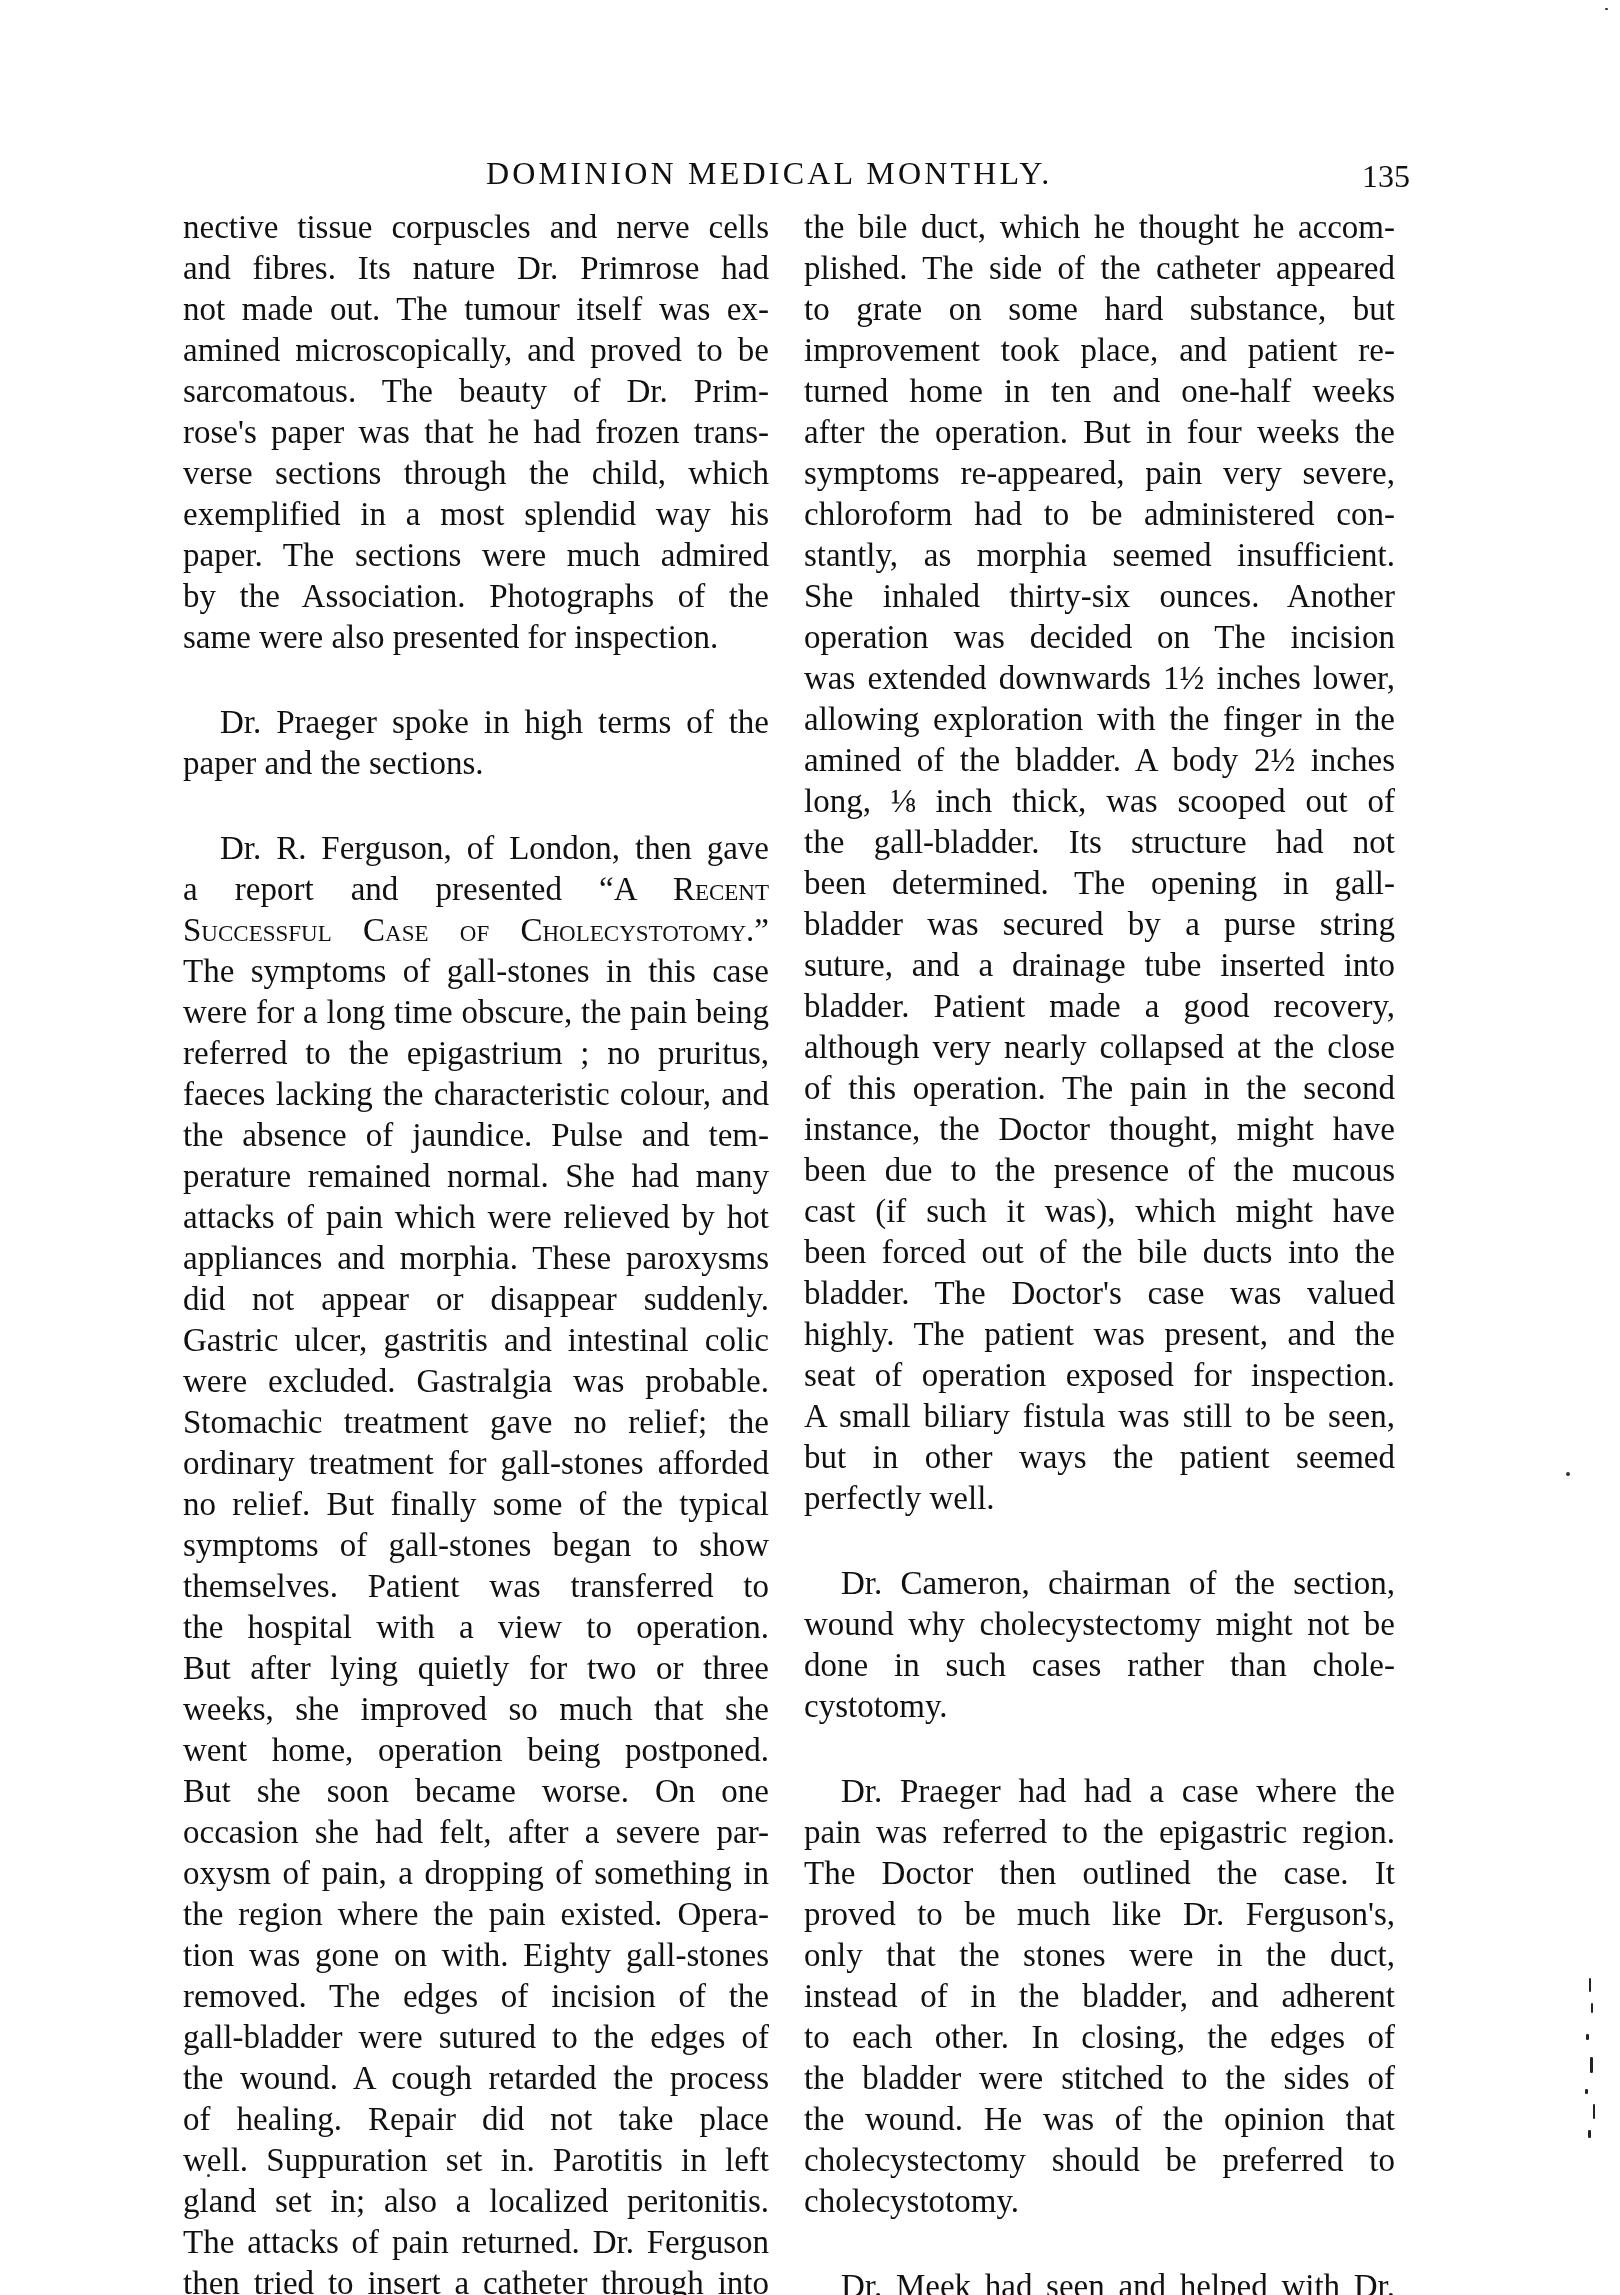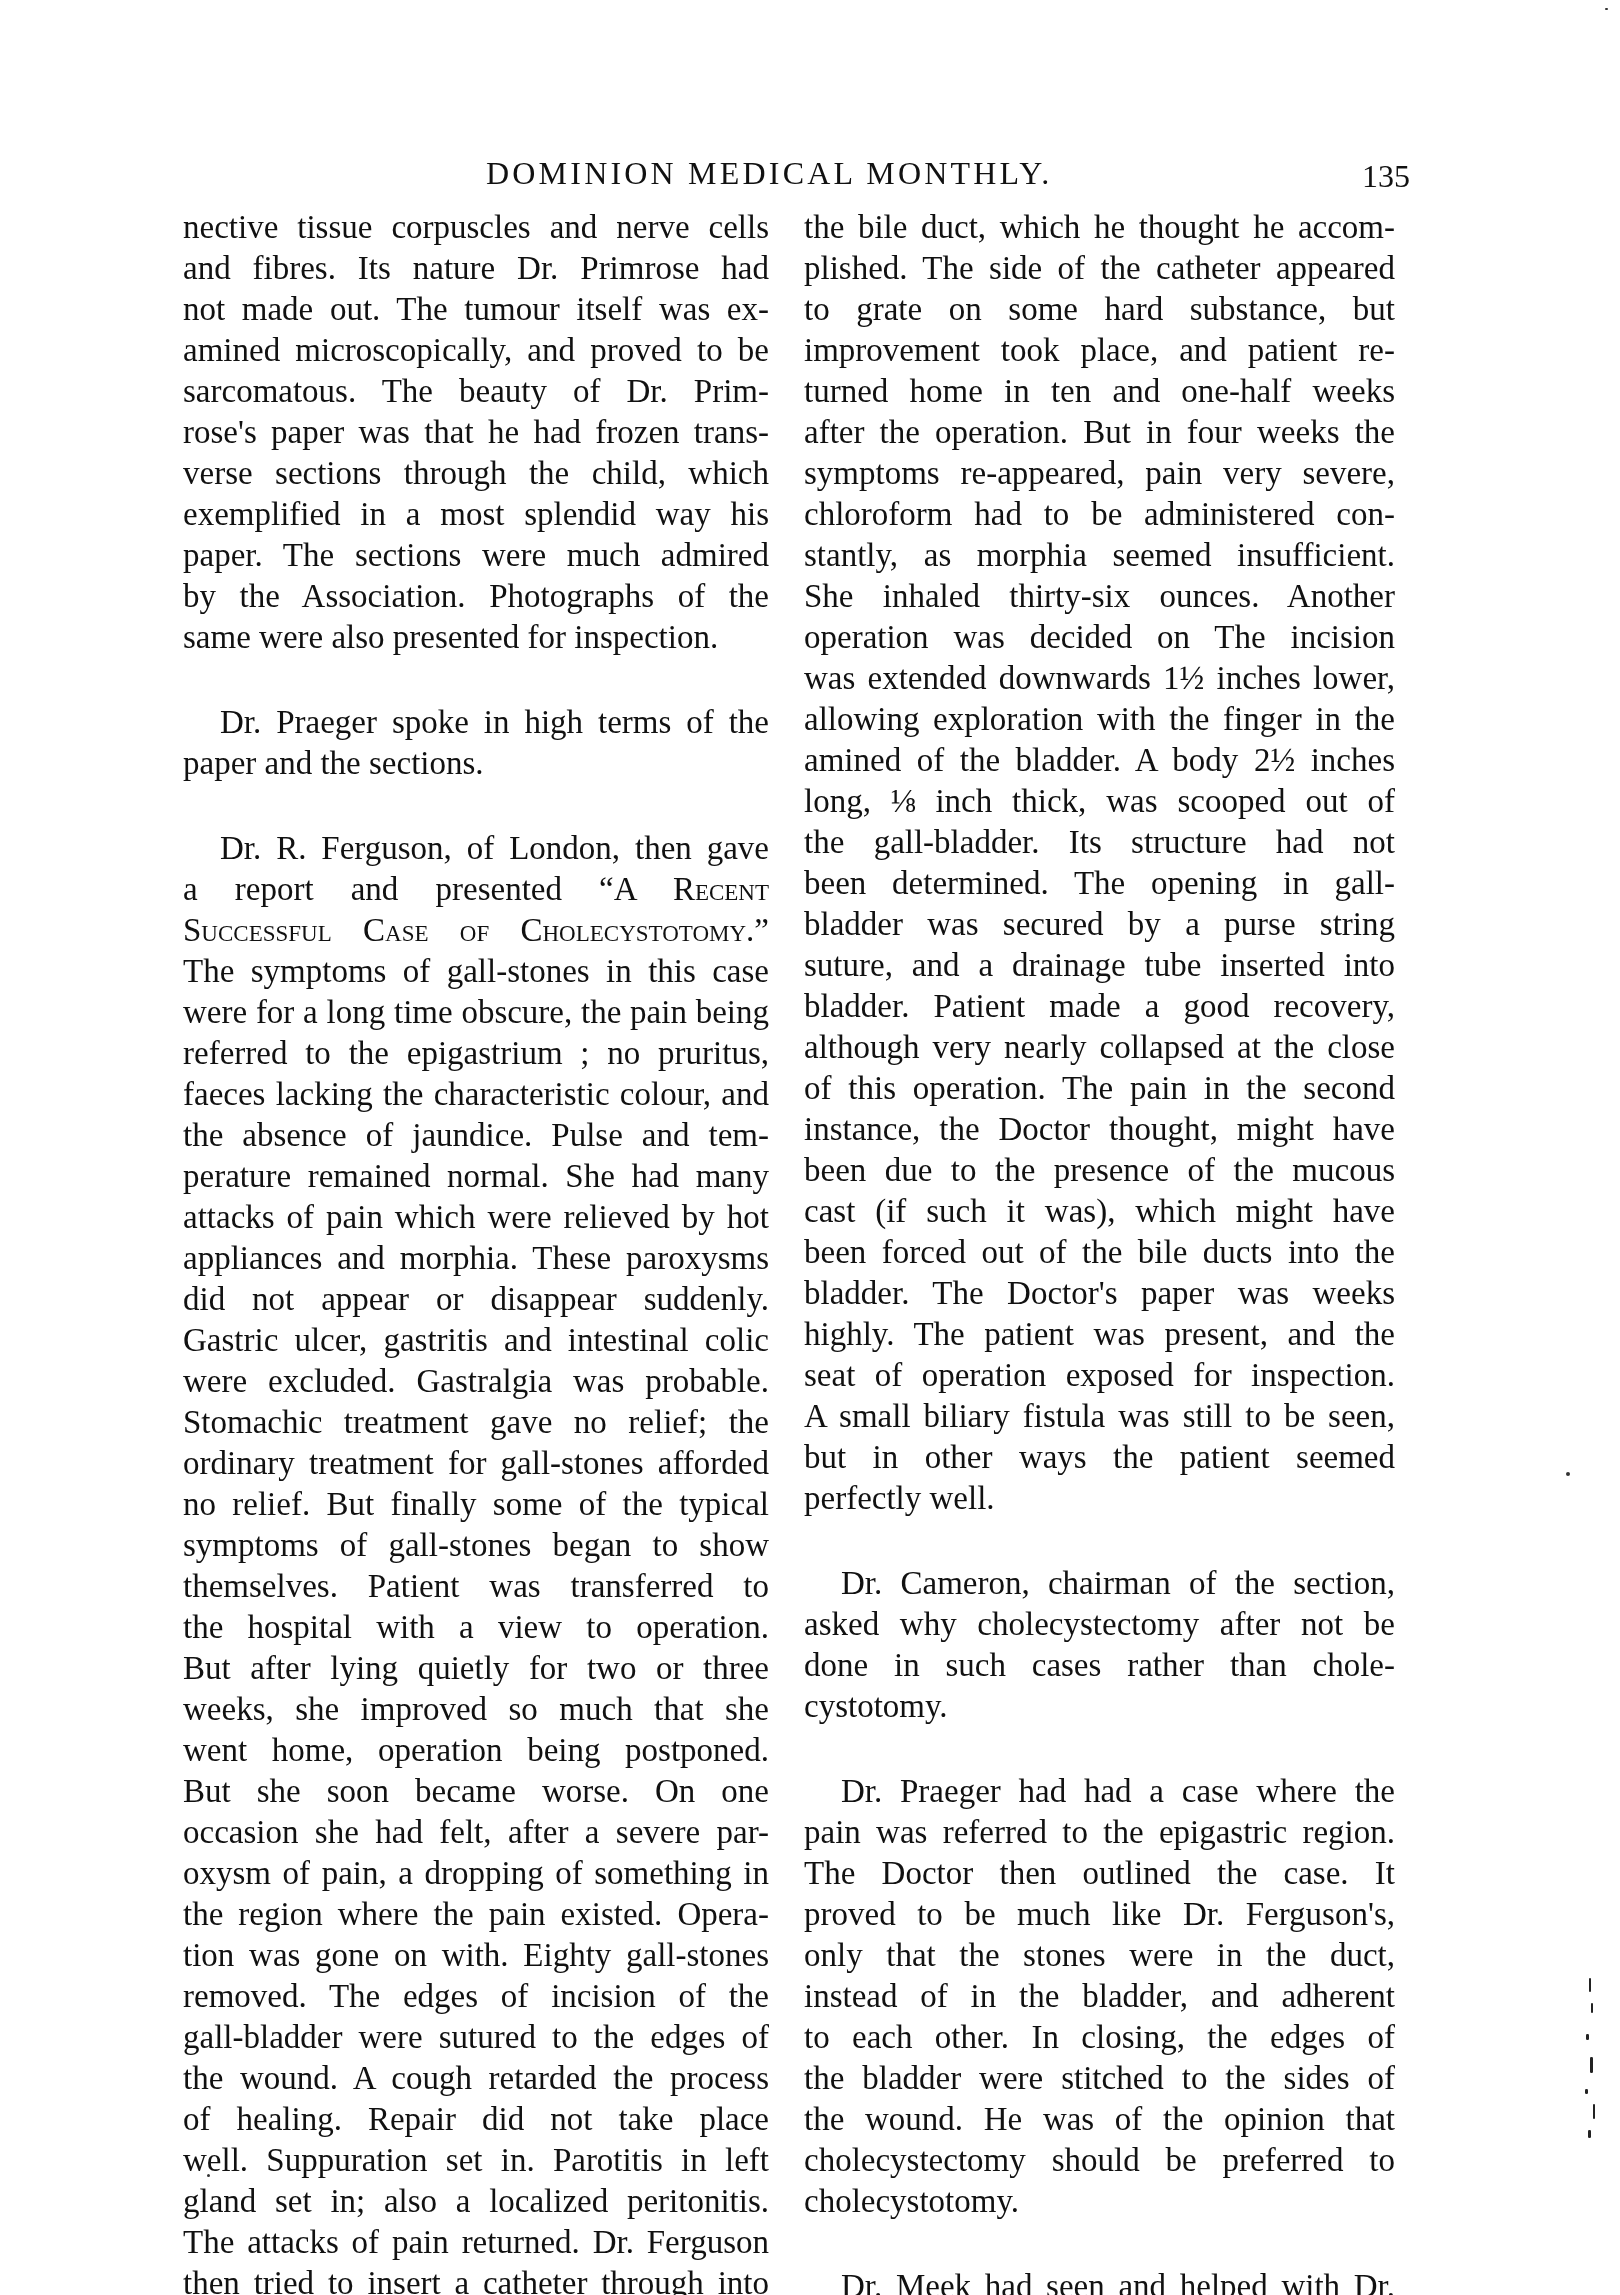--- a/index.html
+++ b/index.html
@@ -98,28 +98,28 @@
     <span class="line">been determined. The opening in gall-</span>
     <span class="line">bladder was secured by a purse string</span>
     <span class="line">suture, and a drainage tube inserted into</span>
     <span class="line">bladder. Patient made a good recovery,</span>
     <span class="line">although very nearly collapsed at the close</span>
     <span class="line">of this operation. The pain in the second</span>
     <span class="line">instance, the Doctor thought, might have</span>
     <span class="line">been due to the presence of the mucous</span>
     <span class="line">cast (if such it was), which might have</span>
     <span class="line">been forced out of the bile ducts into the</span>
-    <span class="line">bladder. The Doctor's paper was weeks</span>
+    <span class="line">bladder. The Doctor's case was valued</span>
     <span class="line">highly. The patient was present, and the</span>
     <span class="line">seat of operation exposed for inspection.</span>
     <span class="line">A small biliary fistula was still to be seen,</span>
     <span class="line">but in other ways the patient seemed</span>
     <span class="line last">perfectly well.</span>
     <span class="line indent">Dr. Cameron, chairman of the section,</span>
-    <span class="line">asked why cholecystectomy after not be</span>
+    <span class="line">wound why cholecystectomy might not be</span>
     <span class="line">done in such cases rather than chole-</span>
     <span class="line last">cystotomy.</span>
     <span class="line indent">Dr. Praeger had had a case where the</span>
     <span class="line">pain was referred to the epigastric region.</span>
     <span class="line">The Doctor then outlined the case. It</span>
     <span class="line">proved to be much like Dr. Ferguson's,</span>
     <span class="line">only that the stones were in the duct,</span>
     <span class="line">instead of in the bladder, and adherent</span>
     <span class="line">to each other. In closing, the edges of</span>
     <span class="line">the bladder were stitched to the sides of</span>

